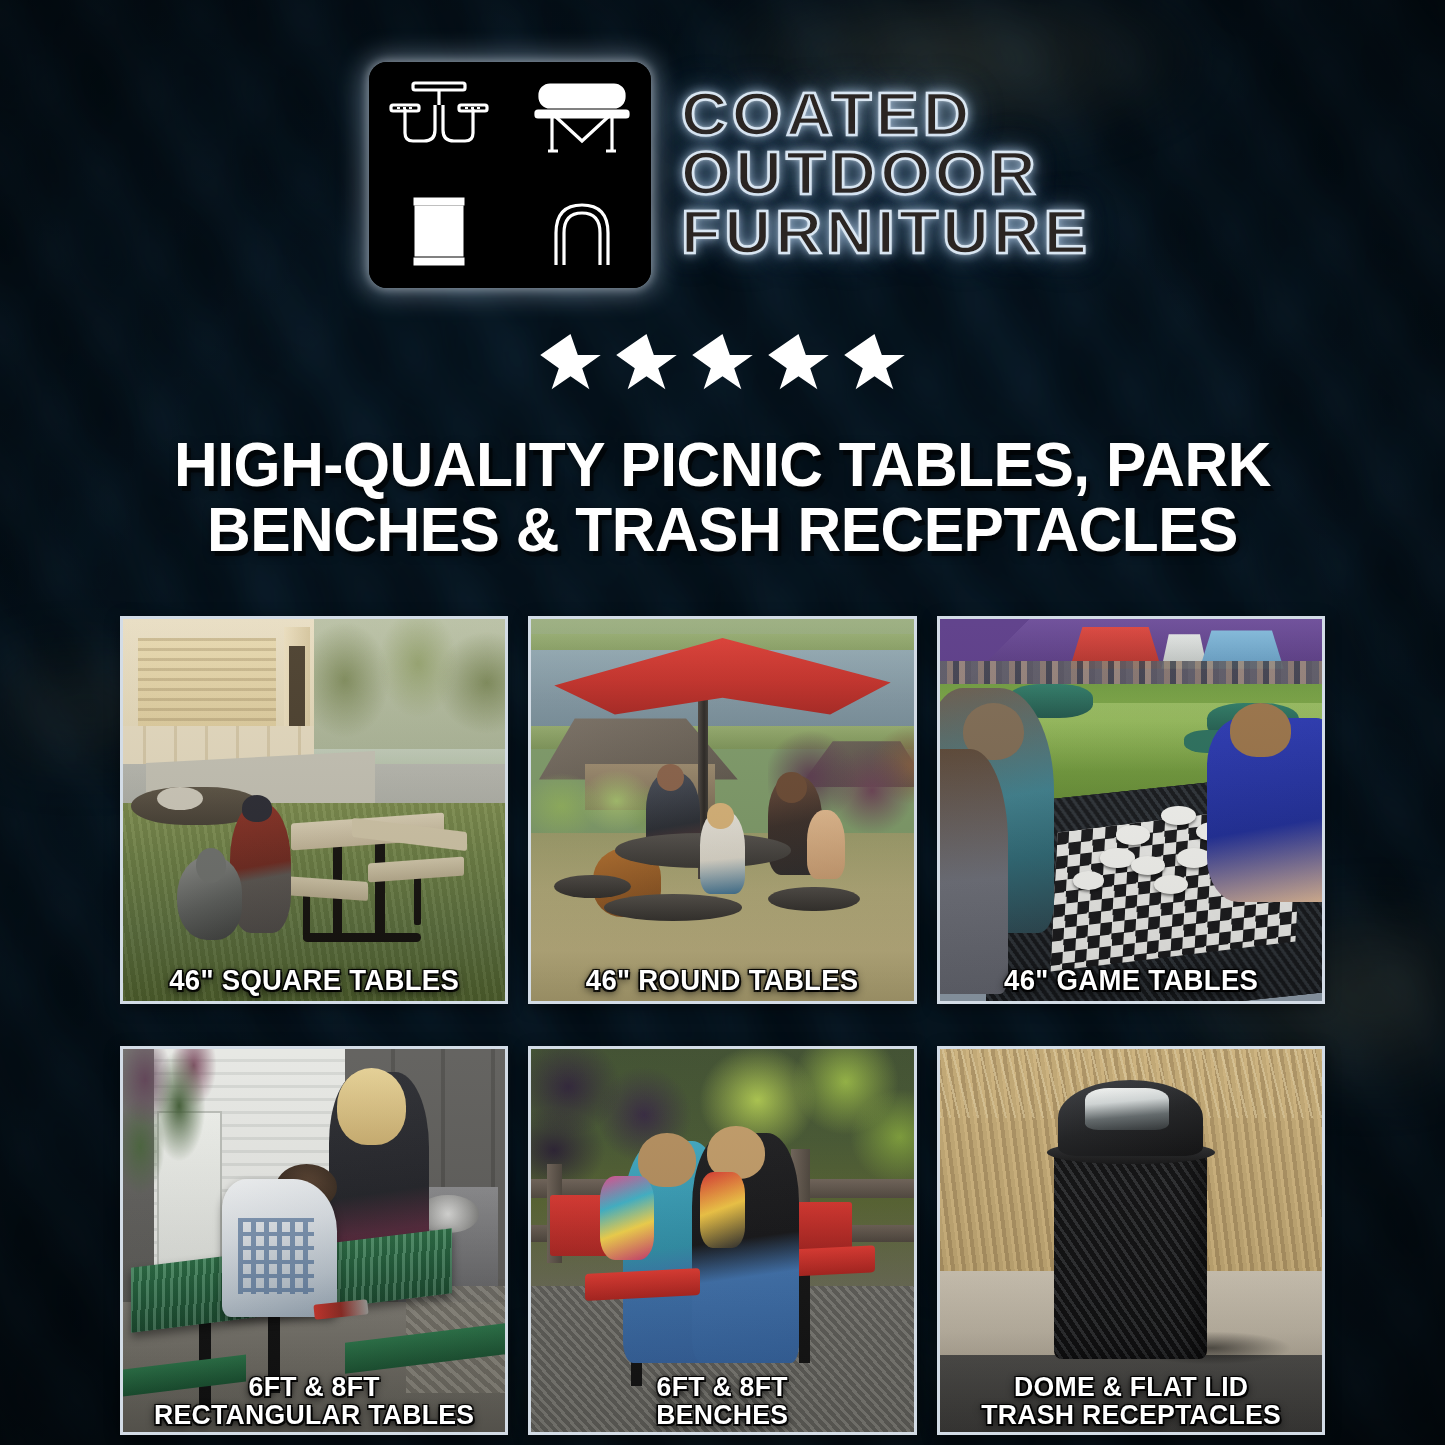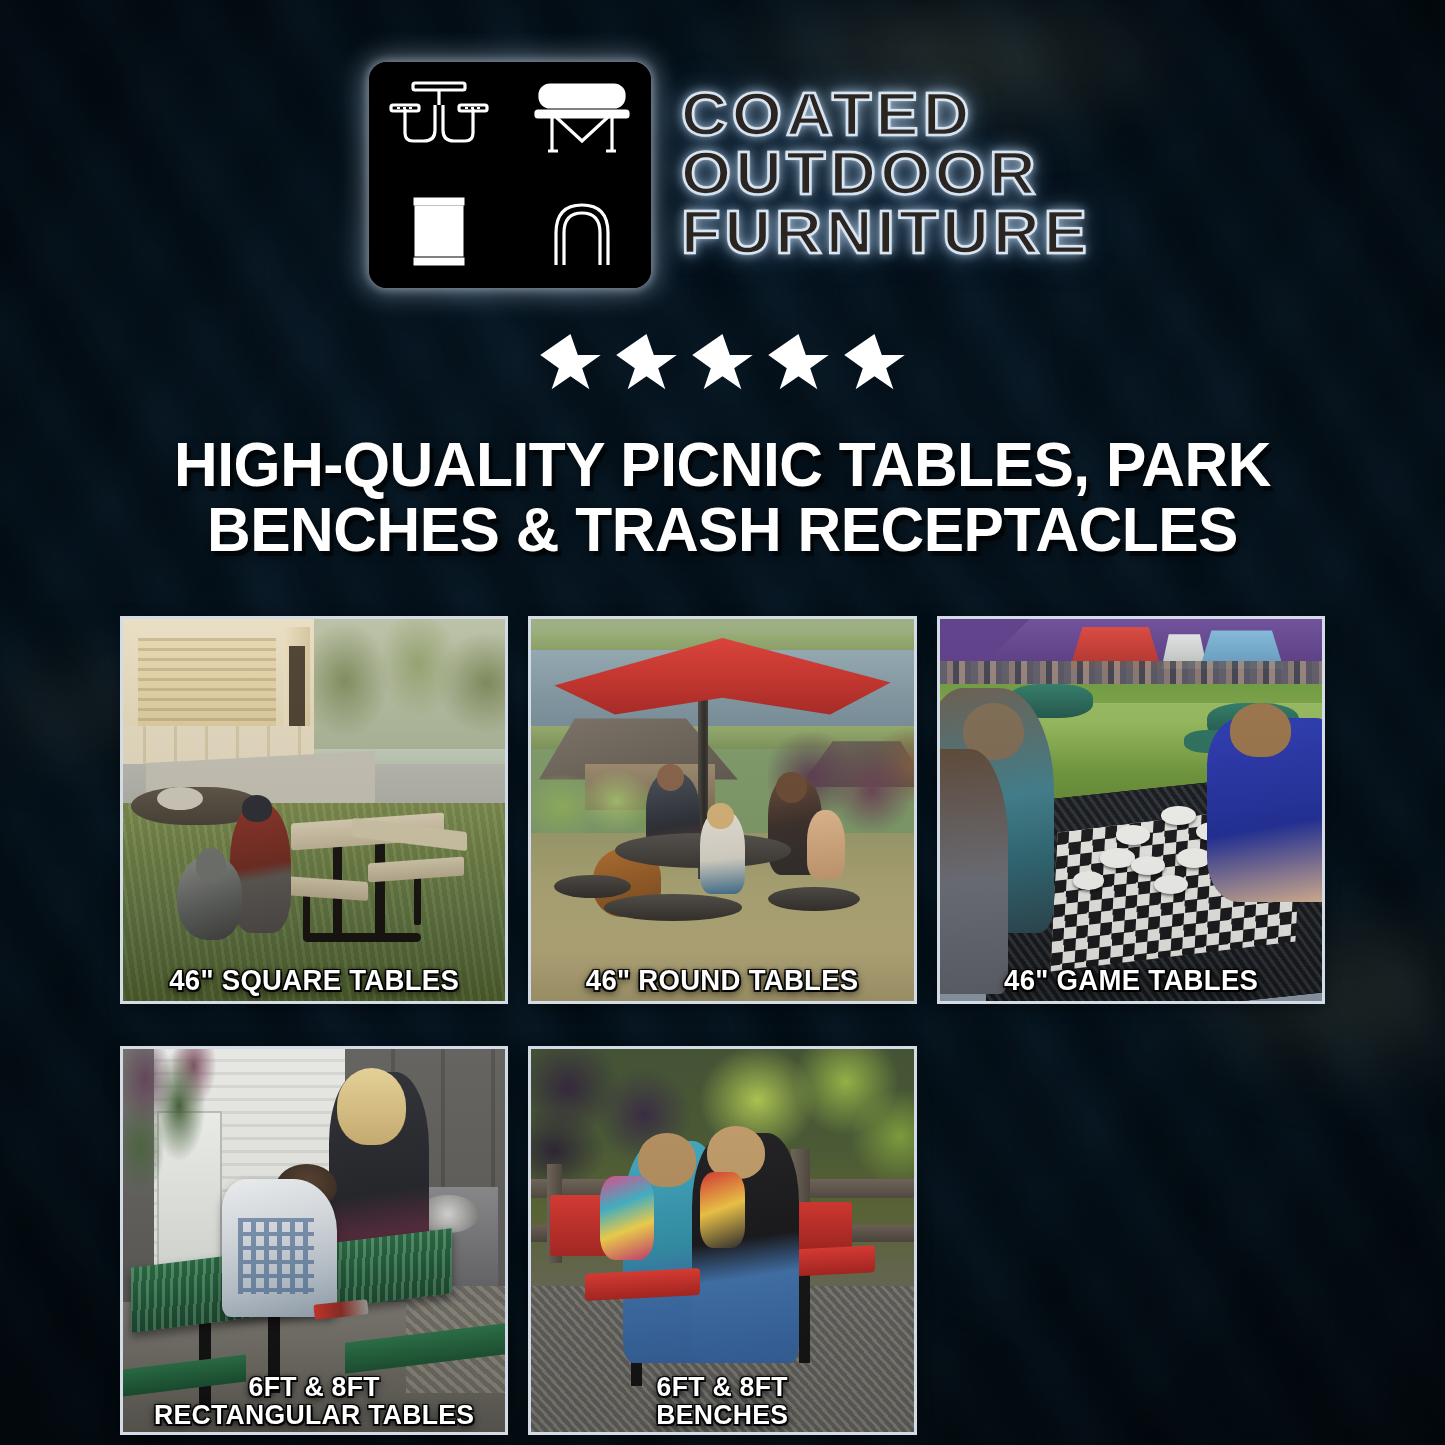--- a/index.html
+++ b/index.html
@@ -583,16 +583,35 @@
           <div class="lyr t5-pack2"></div>
           <div class="lyr t5-seat1"></div>
           <div class="tile-sheen"></div>
         </div>
         <div class="tile-caption two-line">
           <span class="cap-line">6FT &amp; 8FT</span>
           <span class="cap-line">BENCHES</span>
         </div>
       </div>
 
+      <div class="tile">
+        <div class="tile-art">
+          <div class="lyr t6-sky"></div>
+          <div class="lyr t6-grass"></div>
+          <div class="lyr t6-grass-tall"></div>
+          <div class="lyr t6-walk"></div>
+          <div class="lyr t6-asphalt"></div>
+          <div class="lyr t6-shadow"></div>
+          <div class="lyr t6-body"></div>
+          <div class="lyr t6-rim"></div>
+          <div class="lyr t6-dome"></div>
+          <div class="lyr t6-open"></div>
+          <div class="tile-sheen"></div>
+        </div>
+        <div class="tile-caption two-line">
+          <span class="cap-line">DOME &amp; FLAT LID</span>
+          <span class="cap-line">TRASH RECEPTACLES</span>
+        </div>
+      </div>
 
     </div>
   </div>
 </div>
 
 </body></html>

